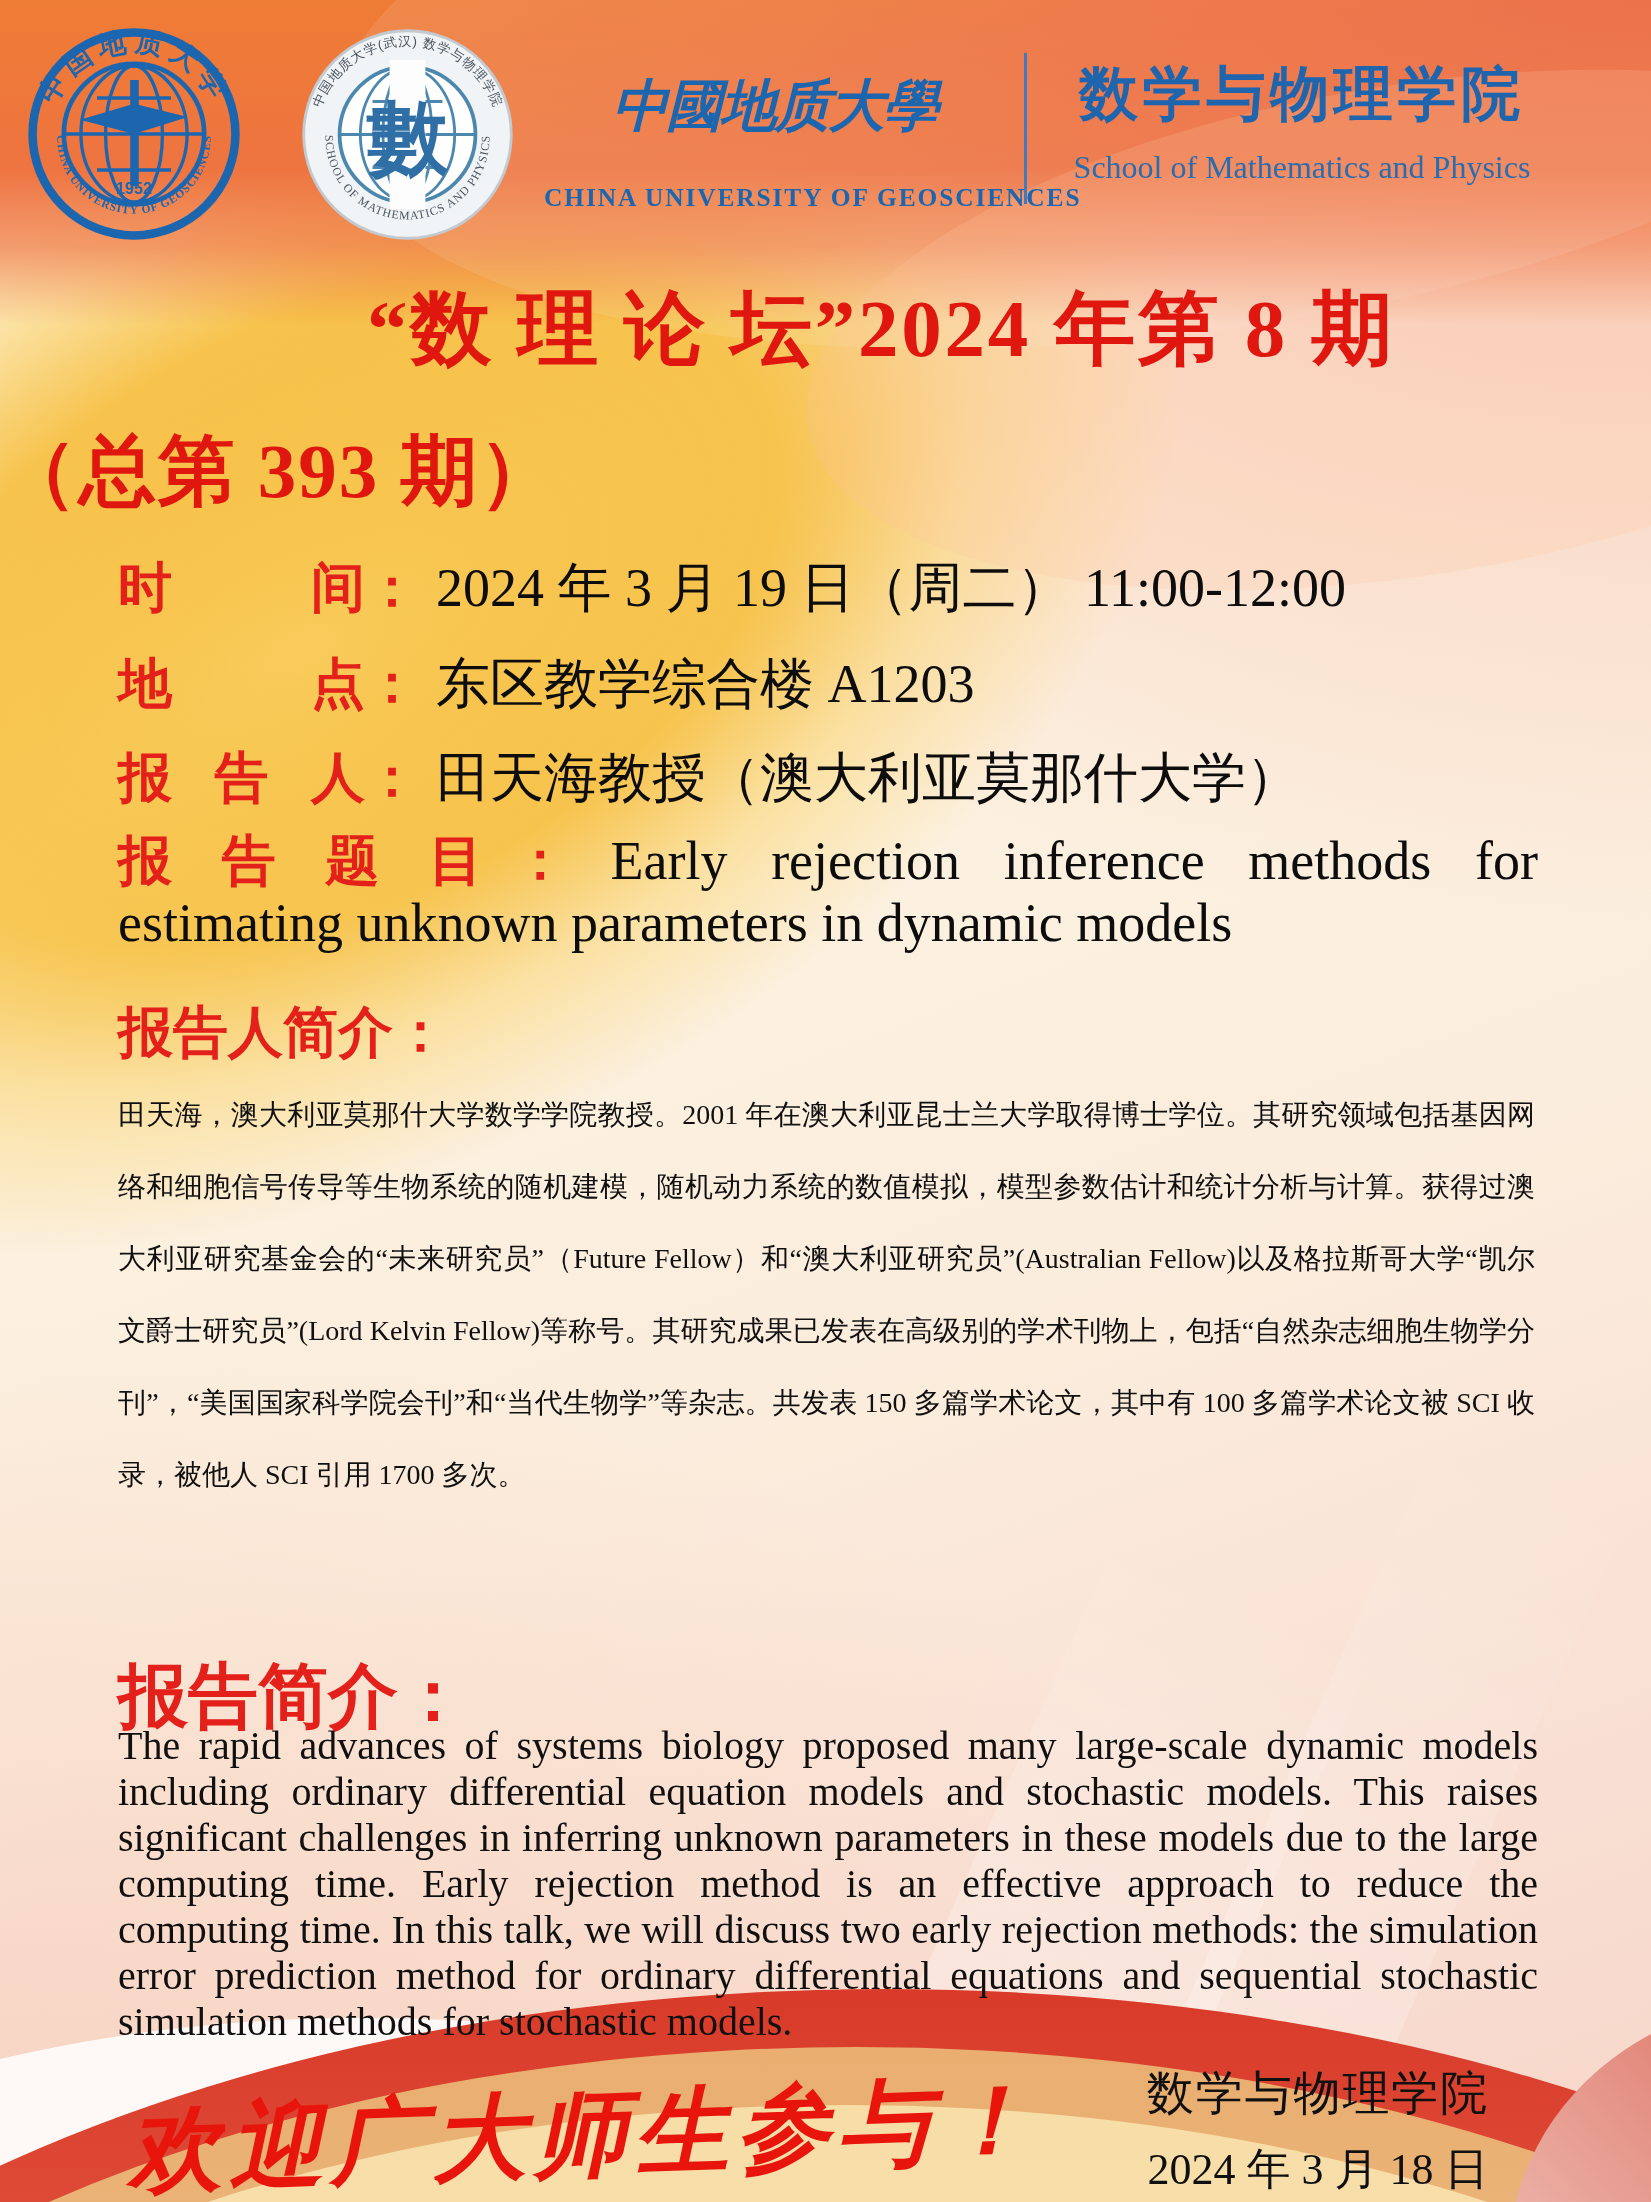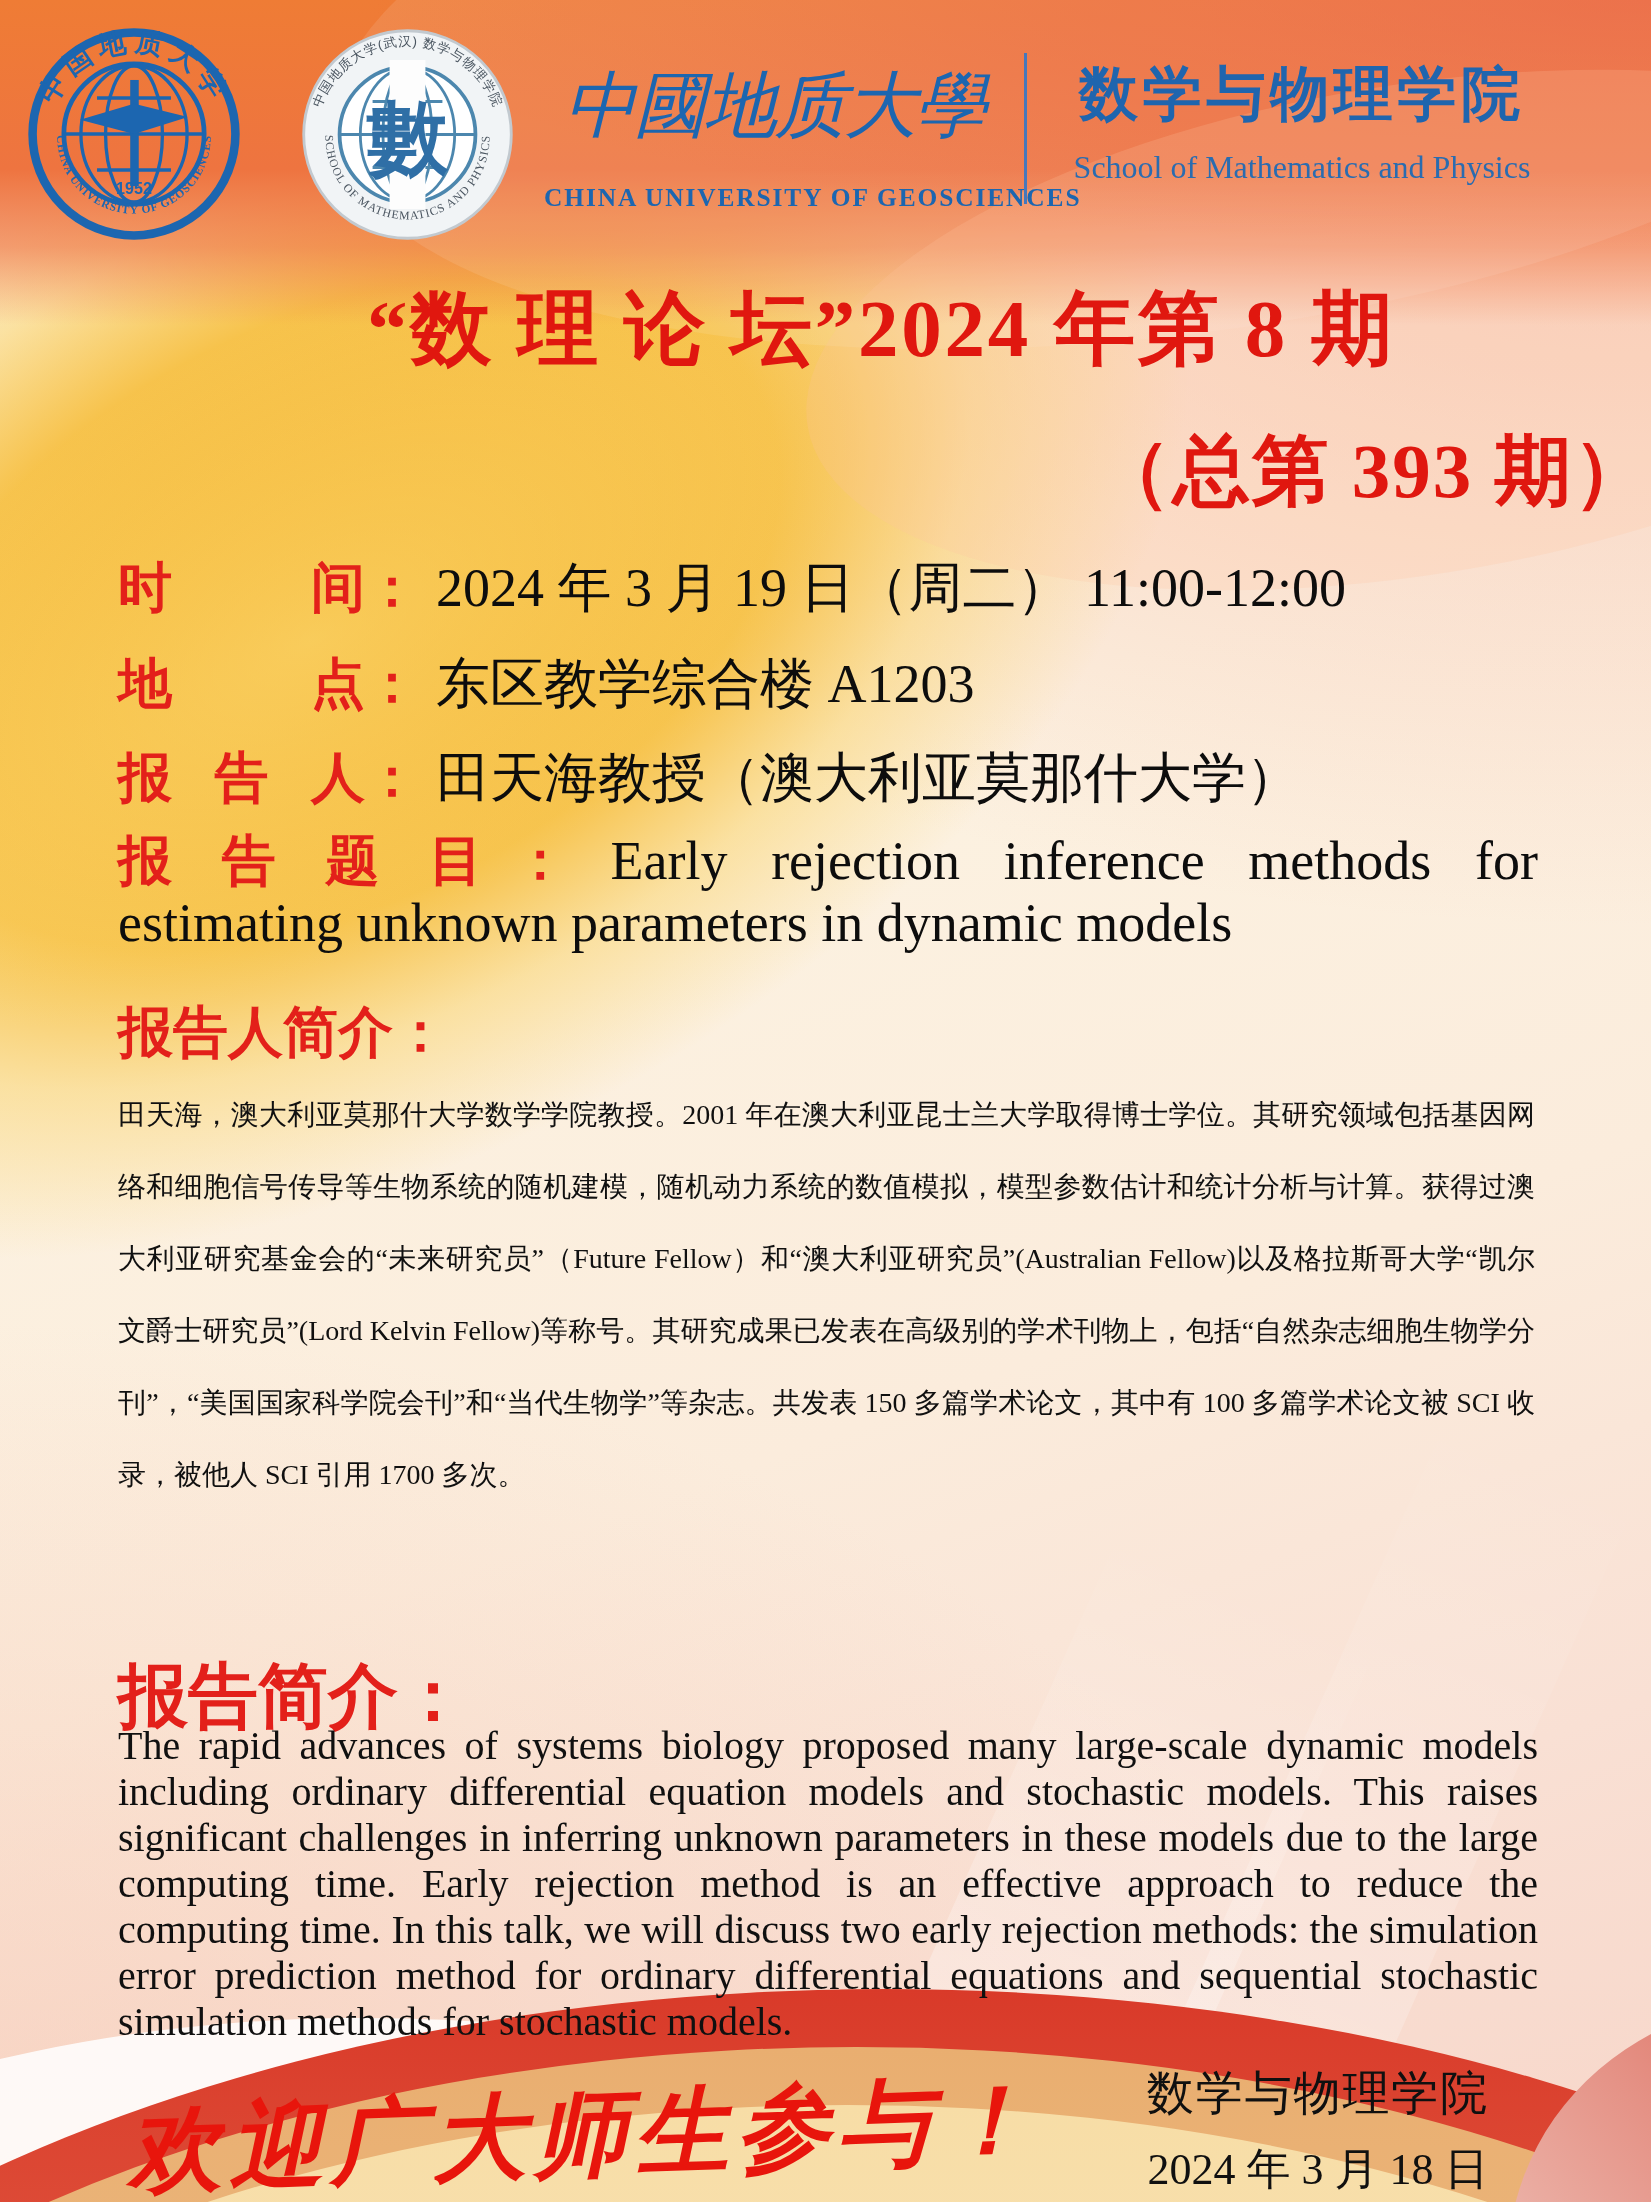--- a/index.html
+++ b/index.html
@@ -39,32 +39,32 @@
     background:linear-gradient(180deg,#d93a29 0%,#e05740 26%,#e8724f 55%);}
   .arc-tan{left:-443px;top:2047px;width:2599px;height:1431px;border-radius:50%;
     background:linear-gradient(180deg,#e9ae70 0%,#efc18a 45%);}
   .arc-cream{left:-386px;top:2105px;width:2467px;height:1337px;border-radius:50%;
     background:linear-gradient(180deg,#f7dda6 0%,#fbe9c3 55%);}
   .corner-pink{left:1488px;top:2015px;width:847px;height:659px;border-radius:50%;transform:rotate(28deg);
     background:linear-gradient(200deg,#d84736 10%,#e59387 55%,#eebcb2 80%);}
   
   .seal{position:absolute;}
   .univ-block{left:544px;top:36px;width:461px;text-align:center;}
-  .univ-zh{font-family:"Liberation Serif","DejaVu Serif",serif;font-style:italic;font-weight:normal;
-    font-size:72px;line-height:141px;color:#1c66b0;letter-spacing:-1.9px;white-space:nowrap;}
+  .univ-zh{font-family:"Liberation Serif","DejaVu Serif",serif;font-style:italic;font-weight:bold;
+    font-size:56px;line-height:141px;color:#1c66b0;letter-spacing:-1.9px;white-space:nowrap;}
   .univ-en{font-family:"Liberation Serif","DejaVu Serif",serif;font-weight:bold;font-size:25.4px;
     color:#1c66b0;letter-spacing:1.9px;margin-top:5.6px;white-space:nowrap;}
   .divider{left:1024px;top:53px;width:2.8px;height:151px;background:#4678bc;}
   .school-block{left:1057px;top:47px;width:490px;text-align:center;}
   .school-zh{font-weight:bold;font-size:59px;line-height:94px;color:#1f65ae;letter-spacing:4.7px;white-space:nowrap;}
   .school-en{font-family:"Liberation Serif","DejaVu Serif",serif;font-size:32px;color:#2a6cb0;margin-top:7.5px;white-space:nowrap;}
   
   .title1{left:15px;top:275px;width:1652px;text-align:center;font-family:"Liberation Serif","DejaVu Serif",serif;
     font-weight:bold;font-size:81px;color:#e0170f;letter-spacing:2.8px;white-space:nowrap;padding-left:40px;}
-  .title2{left:0;top:420px;width:1652px;text-align:right;font-family:"Liberation Serif","DejaVu Serif",serif;
+  .title2{left:0;top:420px;width:1652px;text-align:left;font-family:"Liberation Serif","DejaVu Serif",serif;
     font-weight:bold;font-size:77px;color:#e0170f;letter-spacing:1.9px;white-space:nowrap;}
   
   .info-row{left:118px;width:1431px;height:68px;font-size:54px;white-space:nowrap;}
   .row1{top:552px;} .row2{top:648px;} .row3{top:742px;}
   .ilabel{display:inline-block;width:247px;color:#e3201a;font-weight:bold;
     text-align:justify;text-align-last:justify;vertical-align:baseline;}
   .icolon{color:#e3201a;font-weight:bold;margin-right:17px;}
   .ivalue{color:#0d0d0d;font-family:"Liberation Serif","DejaVu Serif",serif;}
   
   .talk{left:118px;top:829px;width:1420px;margin:0;font-family:"Liberation Serif","DejaVu Serif",serif;

